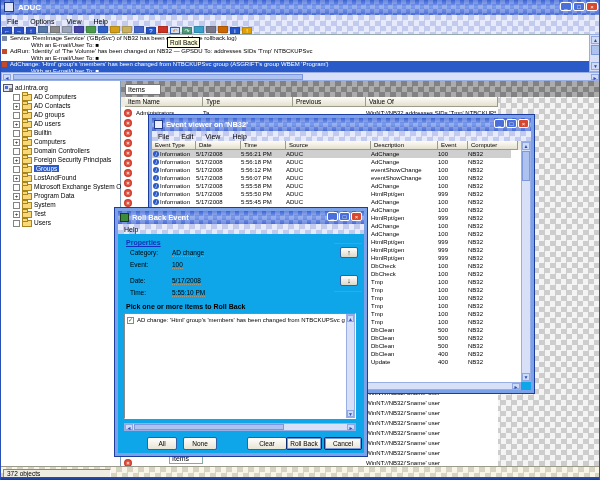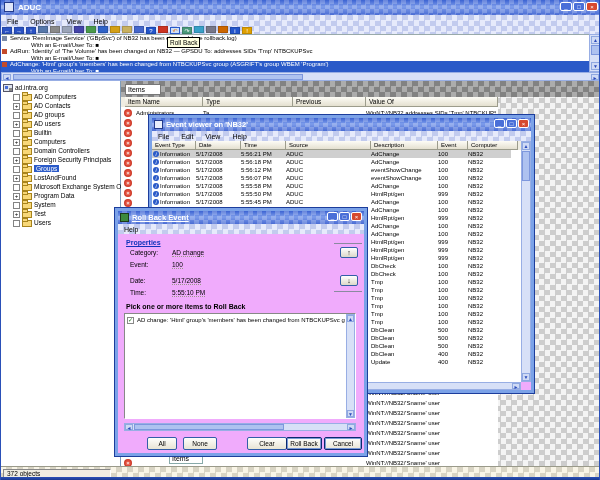--- a/index.html
+++ b/index.html
@@ -38,21 +38,21 @@
   .tsel{background:#2a5ac8;color:#fff;padding:0 2px;}
   .hcell{position:absolute;top:0;height:10px;line-height:10px;border-right:1px solid #9c9c8c;border-bottom:1px solid #9c9c8c;
          padding-left:3px;font-size:6.5px;box-sizing:border-box;background:linear-gradient(#fdfcf6,#e4e0d0);overflow:hidden;white-space:nowrap;}
   .deny{display:inline-block;width:8px;height:8px;border-radius:50%;background:radial-gradient(#e95c4a 25%,#b41a0a);
         color:#fff;font-size:6px;line-height:8px;text-align:center;}
   .info-ic{display:inline-block;width:6px;height:6px;border-radius:50%;background:#2a5ac8;color:#fff;
         font-size:5px;line-height:6px;text-align:center;font-style:italic;vertical-align:middle;}
   .evrow{position:absolute;height:8px;line-height:8px;font-size:6px;white-space:nowrap;left:0;right:10px;}
   .evrow span{position:absolute;top:0;overflow:hidden;white-space:nowrap;}
   .evrow.sel{background:#cfcfcf;}
-  .win{box-sizing:border-box;border:3px solid #7ba2e8;outline:1px solid #1c3d9c;background:#f0abfc;}
+  .win{box-sizing:border-box;border:3px solid #7ba2e8;outline:1px solid #1c3d9c;background:#0ea5e9;}
   .xpbtn{position:absolute;height:13px;border:1px solid #335ea8;border-radius:2px;background:linear-gradient(#fefefc,#e8e4d4);
          font-size:6.5px;text-align:center;line-height:11px;box-sizing:border-box;}
   .xpbtn.def{border:1px solid #0a2a6e;box-shadow:0 0 0 1px #7a9ad8 inset;}
   .fldlab{position:absolute;font-size:6.5px;}
   .fldval{position:absolute;font-size:6.5px;border-bottom:1px dotted #9a9a8a;}
   .spin{position:absolute;width:18px;height:11px;border:1px solid #335ea8;border-radius:2px;background:linear-gradient(#fff,#dcd8c8);
         font-size:7px;line-height:10px;text-align:center;box-sizing:border-box;}
   .rule{position:absolute;height:1px;background:#8a8aa0;}
   .tooltip{background:#ffffe1;border:1px solid #000;font-size:6.5px;line-height:9px;padding:0 2px;white-space:nowrap;}
   .sunk{border:1px solid;border-color:#888 #fff #fff #888;box-sizing:border-box;}
@@ -572,21 +572,21 @@
     <div class="sb" style="position:absolute;left:0;bottom:0;right:10px;height:8px;">
       <span class="sa" style="left:0;top:0;width:8px;height:6px;">◄</span>
       <span class="sa" style="right:0;top:0;width:8px;height:6px;">►</span>
       <span class="sth" style="left:9px;top:0;width:140px;height:6px;"></span>
     </div>
   </div>
 
   <div id="rbwin" class="abs win ck-c" style="left:114px;top:208px;width:252px;height:248px;">
     <div class="tb" style="position:absolute;left:0;top:0;right:0;height:13px;">
       <span class="abs" style="left:2px;top:2px;width:9px;height:9px;background:#3c8a3c;border:1px solid #1c3a1c;box-sizing:border-box;"></span>
-      <span class="abs ttl" style="left:14px;top:0;font-size:7.5px;text-decoration:underline;">Roll Back Event</span>
+      <span class="abs ttl" style="left:14px;top:0;font-size:7.5px;">Roll Back Event</span>
       <span class="abs" style="right:2px;top:1px;">
         <span class="wbtn" style="width:11px;height:9px;">_</span><span class="wbtn" style="width:11px;height:9px;">□</span><span class="wbtn close" style="width:11px;height:9px;">×</span>
       </span>
     </div>
     <div id="rbmenu" class="ck-m" style="position:absolute;left:0;top:13px;right:0;height:10px;line-height:10px;"><div class="menu-it" style="display: inline-block;">Help</div></div>
 
     <span class="abs" style="left:8px;top:28px;color:#1133bb;font-weight:bold;text-decoration:underline;font-size:7px;">Properties</span>
 
     <div class="rule" style="left:216px;top:32px;width:28px;"></div>
     <span class="spin" style="left:222px;top:36px;">↑</span>

